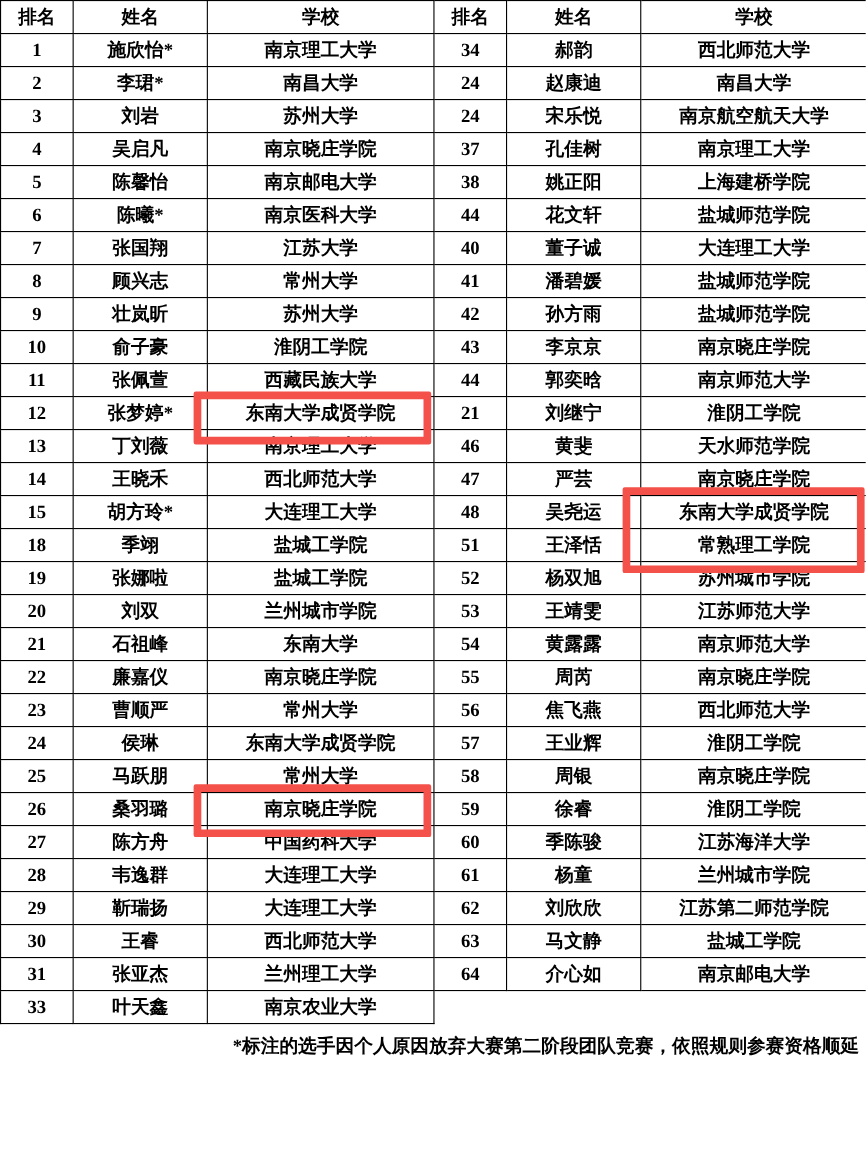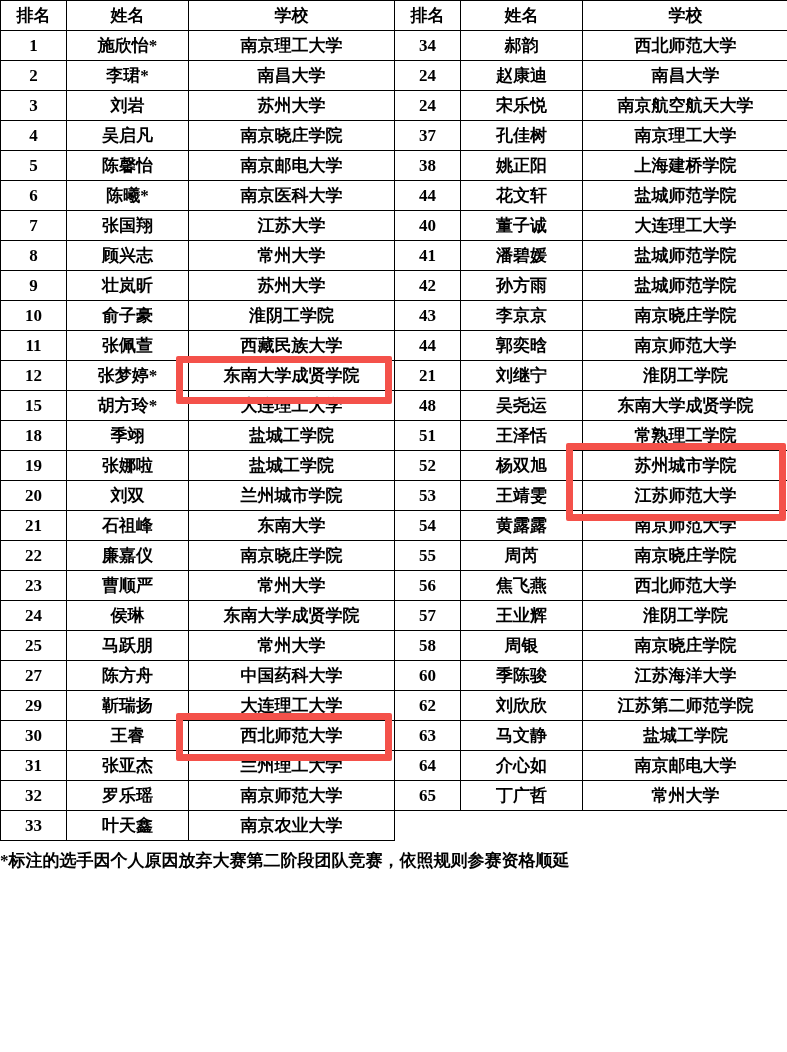--- a/index.html
+++ b/index.html
@@ -43,20 +43,21 @@
     font-size: 17px;
     font-weight: bold;
   }
   .empty-cell {
     border: none !important;
   }
   .footnote {
     font-size: 17px;
     font-weight: bold;
     font-family: "Liberation Serif", serif;
+    text-align: right;
     padding: 8px 6px 0 0;
     white-space: nowrap;
   }
   
   .hl {
     position: absolute;
     border: 7px solid #f4514a;
     box-sizing: border-box;
     pointer-events: none;
     border-radius: 2px;
@@ -175,20 +176,36 @@
         </tr>
         <tr>
           <td>12</td>
           <td>张梦婷*</td>
           <td>东南大学成贤学院</td>
           <td>21</td>
           <td>刘继宁</td>
           <td>淮阴工学院</td>
         </tr>
         <tr>
+          <td>13</td>
+          <td>丁刘薇</td>
+          <td>南京理工大学</td>
+          <td>46</td>
+          <td>黄斐</td>
+          <td>天水师范学院</td>
+        </tr>
+        <tr>
+          <td>14</td>
+          <td>王晓禾</td>
+          <td>西北师范大学</td>
+          <td>47</td>
+          <td>严芸</td>
+          <td>南京晓庄学院</td>
+        </tr>
+        <tr>
           <td>15</td>
           <td>胡方玲*</td>
           <td>大连理工大学</td>
           <td>48</td>
           <td>吴尧运</td>
           <td>东南大学成贤学院</td>
         </tr>
         <tr>
           <td>18</td>
           <td>季翊</td>
@@ -247,28 +264,44 @@
         </tr>
         <tr>
           <td>25</td>
           <td>马跃朋</td>
           <td>常州大学</td>
           <td>58</td>
           <td>周银</td>
           <td>南京晓庄学院</td>
         </tr>
         <tr>
+          <td>26</td>
+          <td>桑羽璐</td>
+          <td>南京晓庄学院</td>
+          <td>59</td>
+          <td>徐睿</td>
+          <td>淮阴工学院</td>
+        </tr>
+        <tr>
           <td>27</td>
           <td>陈方舟</td>
           <td>中国药科大学</td>
           <td>60</td>
           <td>季陈骏</td>
           <td>江苏海洋大学</td>
         </tr>
         <tr>
+          <td>28</td>
+          <td>韦逸群</td>
+          <td>大连理工大学</td>
+          <td>61</td>
+          <td>杨童</td>
+          <td>兰州城市学院</td>
+        </tr>
+        <tr>
           <td>29</td>
           <td>靳瑞扬</td>
           <td>大连理工大学</td>
           <td>62</td>
           <td>刘欣欣</td>
           <td>江苏第二师范学院</td>
         </tr>
         <tr>
           <td>30</td>
           <td>王睿</td>
@@ -279,28 +312,20 @@
         </tr>
         <tr>
           <td>31</td>
           <td>张亚杰</td>
           <td>兰州理工大学</td>
           <td>64</td>
           <td>介心如</td>
           <td>南京邮电大学</td>
         </tr>
         <tr>
-          <td>32</td>
-          <td>罗乐瑶</td>
-          <td>南京师范大学</td>
-          <td>65</td>
-          <td>丁广哲</td>
-          <td>常州大学</td>
-        </tr>
-        <tr>
           <td>33</td>
           <td>叶天鑫</td>
           <td>南京农业大学</td>
           <td class="empty-cell"></td>
           <td class="empty-cell"></td>
           <td class="empty-cell"></td>
         </tr>
       </tbody>
   </table>
 

